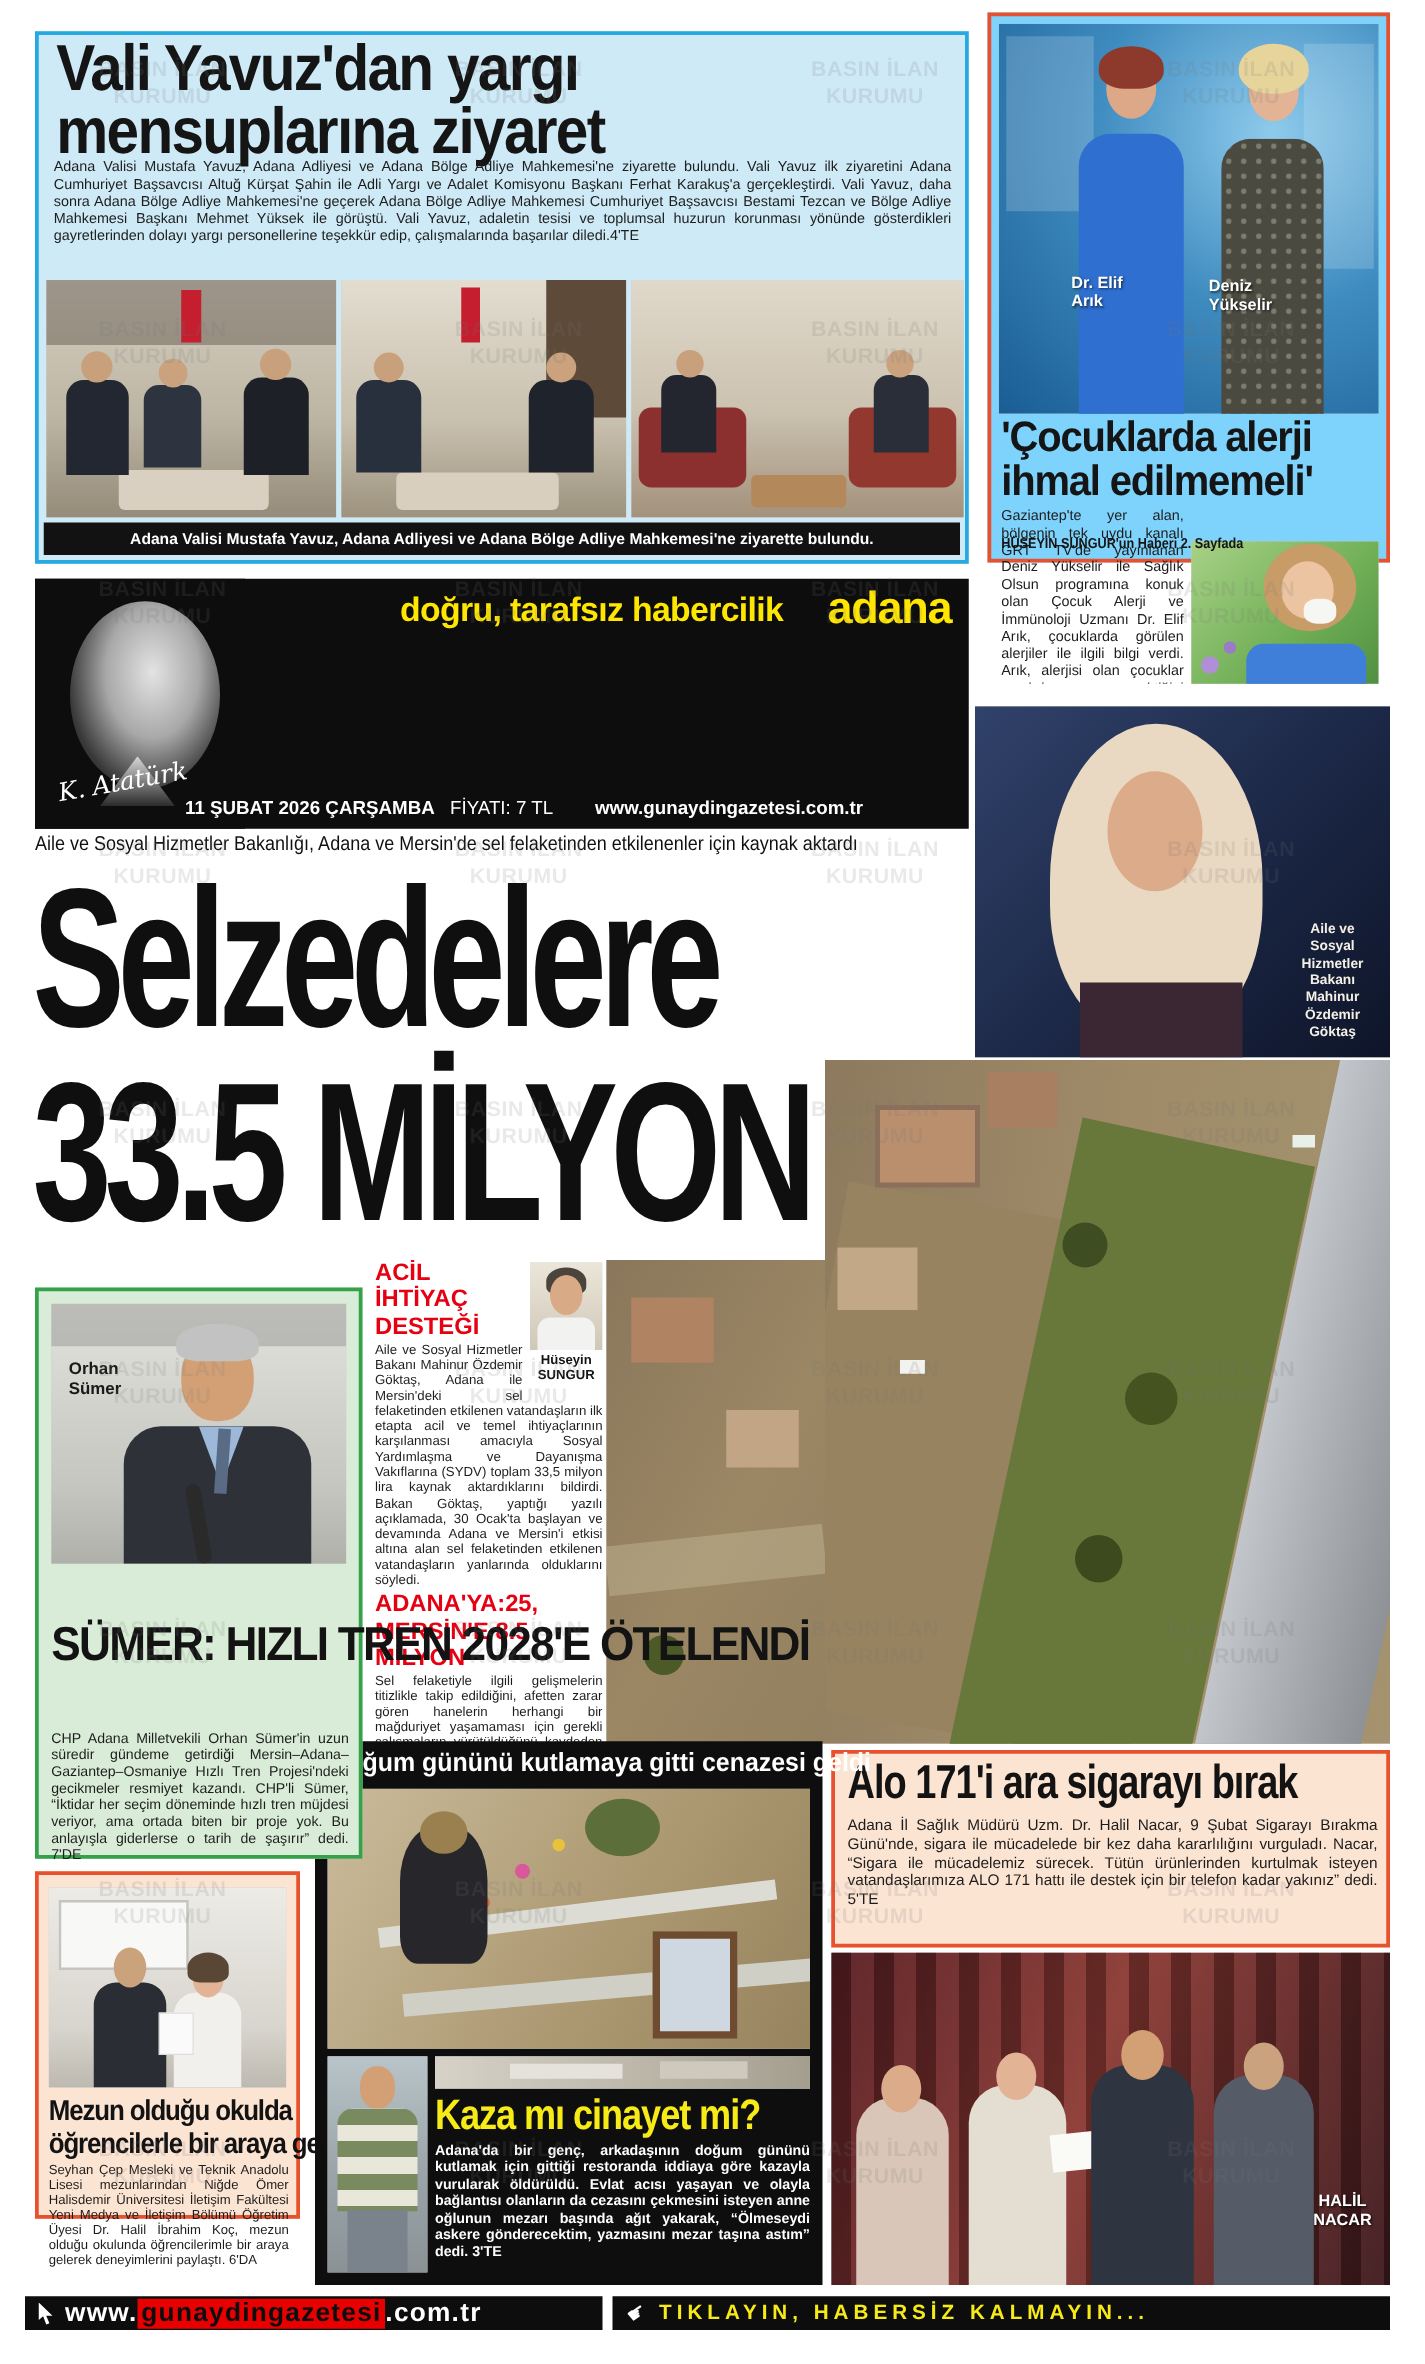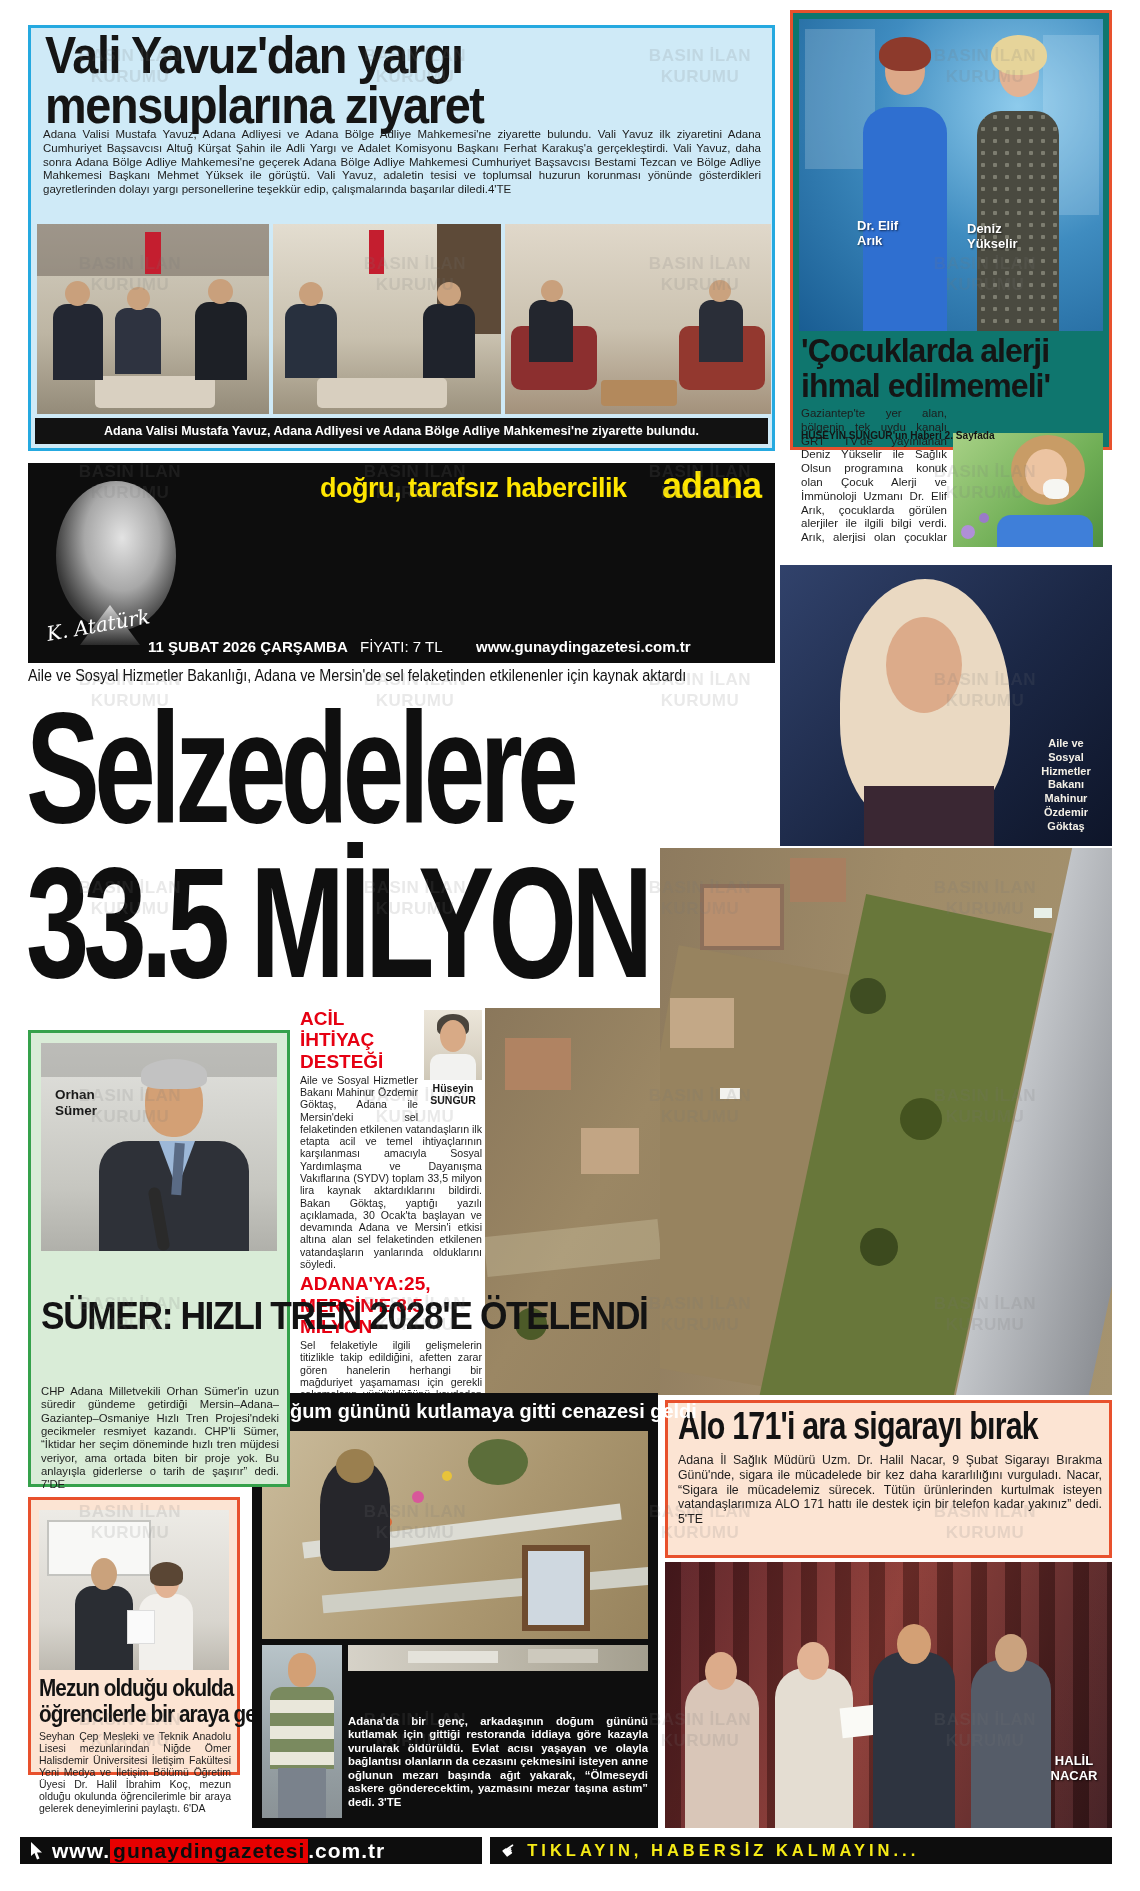--- a/index.html
+++ b/index.html
@@ -66,21 +66,21 @@
       <div class="sh" style="left:36px;bottom:112px;width:22px;height:22px;background:#c9a07c;border-radius:50%;"></div>
       <div class="sh" style="right:28px;bottom:52px;width:44px;height:62px;background:#2a2e38;border-radius:12px 12px 0 0;"></div>
       <div class="sh" style="right:40px;bottom:112px;width:22px;height:22px;background:#caa27e;border-radius:50%;"></div>
     </div>
 
     <div class="caption-bar">
       <span>Adana Valisi Mustafa Yavuz, Adana Adliyesi ve Adana Bölge Adliye Mahkemesi'ne ziyarette bulundu.</span>
     </div>
   </section>
 
-  <section class="box" style="left:790px;top:10px;width:322px;height:440px;background:#0f766e;border:3px solid #e8512d;">
+  <section class="box" style="left:790px;top:10px;width:322px;height:440px;background:#7dd3fc;border:3px solid #e8512d;">
     <div class="photo" style="left:6px;top:6px;width:304px;height:312px;">
       <div class="sh" style="inset:0;background:radial-gradient(circle at 72% 28%,#8ecbec 0%,#3f8cc0 45%,#195d93 100%);"></div>
       <div class="sh" style="left:6px;top:10px;width:70px;height:140px;background:rgba(255,255,255,.18);"></div>
       <div class="sh" style="right:4px;top:16px;width:56px;height:180px;background:rgba(215,235,250,.22);"></div>
       <div class="sh" style="left:64px;top:88px;width:84px;height:230px;background:#2f6fd0;border-radius:26px 26px 0 0;"></div>
       <div class="sh" style="left:86px;top:28px;width:40px;height:48px;background:#dca888;border-radius:50%;"></div>
       <div class="sh" style="left:80px;top:18px;width:52px;height:34px;background:#8d3a2c;border-radius:50% 50% 40% 40%;"></div>
       <div class="sh" style="left:178px;top:92px;width:82px;height:226px;background:#4a4a40;border-radius:24px 24px 0 0;background-image:radial-gradient(rgba(220,220,200,.35) 2px,transparent 2.5px);background-size:12px 12px;"></div>
       <div class="sh" style="left:200px;top:30px;width:40px;height:48px;background:#e2b394;border-radius:50%;"></div>
       <div class="sh" style="left:192px;top:16px;width:56px;height:40px;background:#e6d49a;border-radius:50% 50% 45% 45%;"></div>
@@ -229,20 +229,23 @@
       <div class="sh" style="inset:0;background:linear-gradient(180deg,#b8c4c9,#9aa4a8 55%,#8a9296);"></div>
       <div class="sh" style="left:26px;top:8px;width:28px;height:34px;background:#d3a075;border-radius:46%;"></div>
       <div class="sh" style="left:8px;top:42px;width:64px;height:82px;background:repeating-linear-gradient(180deg,#7a8a5f 0 13px,#e9e7da 13px 26px);border-radius:12px 12px 0 0;"></div>
       <div class="sh" style="left:16px;bottom:0;width:48px;height:50px;background:#7a828c;"></div>
     </div>
     <div class="photo" style="left:96px;top:252px;width:300px;height:26px;">
       <div class="sh" style="inset:0;background:linear-gradient(90deg,#d6d2c8,#b9b4a6 60%,#a39e8e);"></div>
       <div class="sh" style="left:60px;top:6px;width:90px;height:12px;background:#e4e2da;"></div>
       <div class="sh" style="left:180px;top:4px;width:70px;height:14px;background:#cdc9bd;"></div>
     </div>
+    <div class="sh" style="left:96px;top:280px;">
+      <span class="cx" style="transform:scaleX(.85);font-weight:bold;font-size:34px;letter-spacing:-1px;color:#f6eb16;">Kaza mı cinayet mi?</span>
+    </div>
     <p class="sh jus" style="left:96px;top:322px;width:300px;margin:0;color:#fff;font-weight:bold;font-size:11.4px;line-height:1.18;">Adana'da bir genç, arkadaşının doğum gününü kutlamak için gittiği restoranda iddiaya göre kazayla vurularak öldürüldü. Evlat acısı yaşayan ve olayla bağlantısı olanların da cezasını çekmesini isteyen anne oğlunun mezarı başında ağıt yakarak, “Ölmeseydi askere gönderecektim, yazmasını mezar taşına astım” dedi. 3'TE</p>
   </section>
 
   <section class="box" style="left:665px;top:1400px;width:447px;height:158px;background:#fce4d3;border:3px solid #e8512d;">
     <div class="sh" style="left:10px;top:2px;">
       <span class="cx" style="transform:scaleX(.8);font-weight:bold;font-size:38px;letter-spacing:-1px;color:#131313;">Alo 171'i ara sigarayı bırak</span>
     </div>
     <p class="sh jus bodytxt" style="left:10px;top:50px;width:424px;margin:0;font-size:12.3px;line-height:1.2;">Adana İl Sağlık Müdürü Uzm. Dr. Halil Nacar, 9 Şubat Sigarayı Bırakma Günü'nde, sigara ile mücadelede bir kez daha kararlılığını vurguladı. Nacar, “Sigara ile mücadelemiz sürecek. Tütün ürünlerinden kurtulmak isteyen vatandaşlarımıza ALO 171 hattı ile destek için bir telefon kadar yakınız” dedi. 5'TE</p>
   </section>
 

